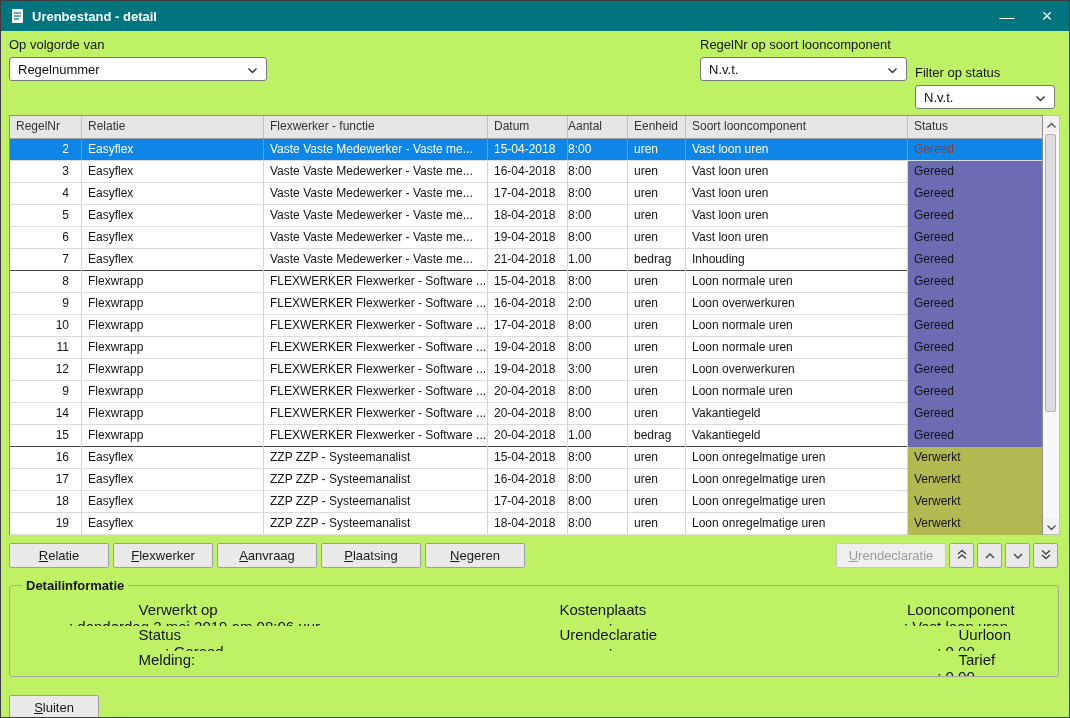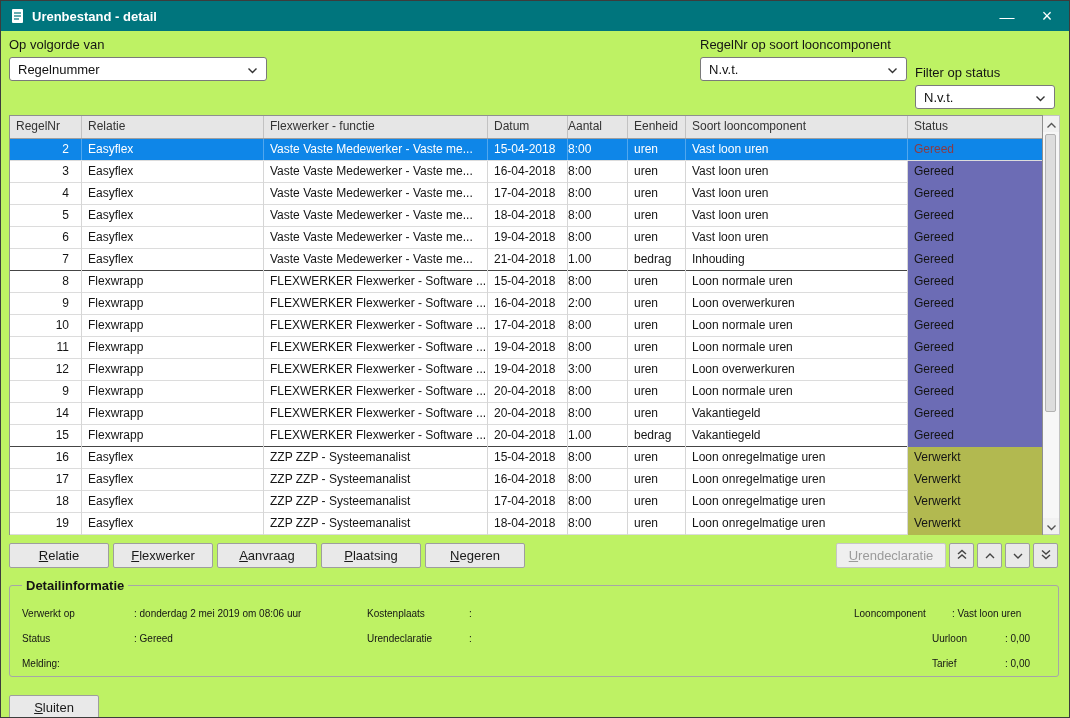--- a/index.html
+++ b/index.html
@@ -87,21 +87,21 @@
   
   .detail {
     margin:10px 10px 0 8px; height:112px; border:1px solid #a6a6a6; border-radius:3px;
     padding:4px 0 0 12px;
   }
   .detail legend { font-size:13px; font-weight:bold; color:#141414; padding:0 4px; margin-left:0px; }
   .detail-cols { display:flex; padding-top:4px; }
   .dcol1 { width:345px; }
   .dcol2 { width:487px; }
   .dcol3 { flex:1; }
-  .drow { display:flex; height:25px; align-items:center; font-size:10px; color:#141414; }
+  .drow { display:flex; height:25px; align-items:center; font-size:15px; color:#141414;flex-direction:column; }
   .dlabel { flex:0 0 auto; }
   .dval { white-space:nowrap; overflow:hidden; }
   .dcol1 .dlabel { width:112px; }
   .dcol2 .dlabel { width:102px; }
   .dcol3 .r1 .dlabel { width:98px; }
   .dcol3 .r2 .dlabel, .dcol3 .r3 .dlabel { margin-left:78px; width:73px; }
 
   
   .bottombar { margin:18px 8px 0 8px; }
   .close-btn { width:90px; }

